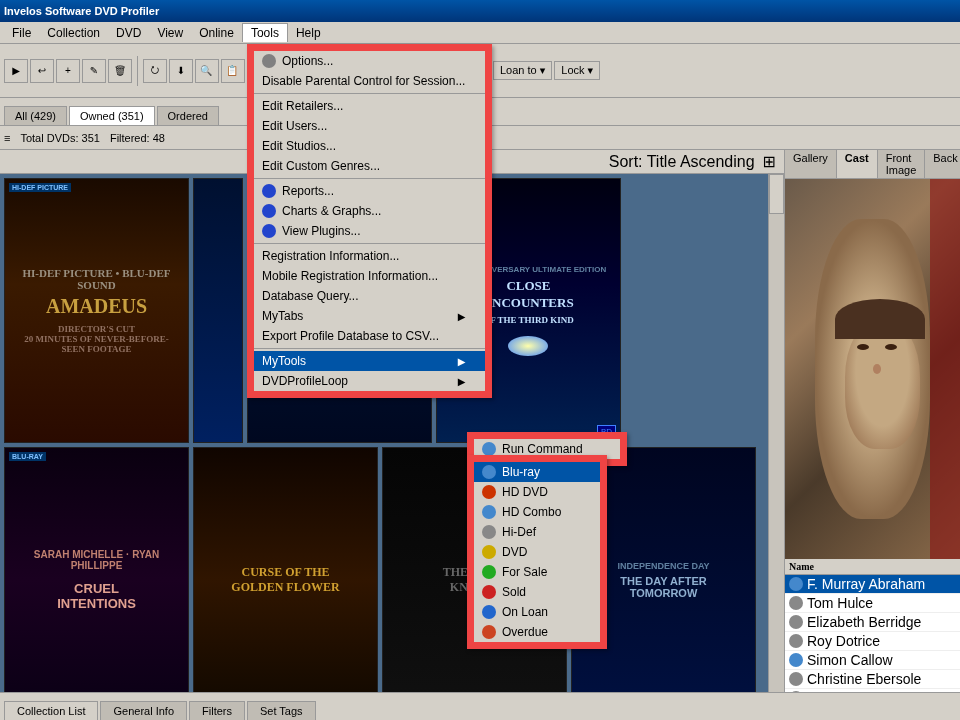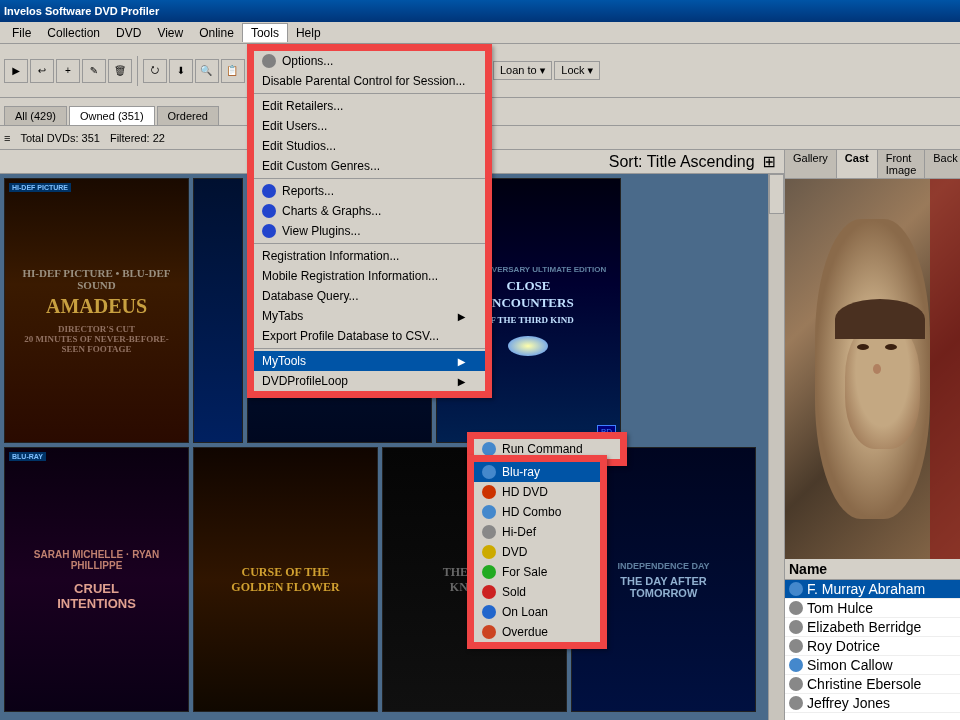--- a/index.html
+++ b/index.html
@@ -155,22 +155,23 @@
 
     #cast-list {
       flex: 1;
       background: white;
       overflow-y: auto;
     }
     .cast-header-row {
       background: #d4d0c8;
       padding: 2px 4px;
       font-weight: bold;
-      font-size: 14px;
+      font-size: 10px;
       border-bottom: 1px solid #999;
+      font-family: Liberation Serif, serif;
     }
     .cast-row {
       display: flex;
       align-items: center;
       padding: 1px 4px;
       font-size: 14px;
       border-bottom: 1px solid #eee;
       cursor: pointer;
     }
     .cast-row.selected { background: #0054a6; color: white; }
@@ -436,21 +437,21 @@
 
   <div id="tabs-bar">
     <div class="tab-btn">All (429)</div>
     <div class="tab-btn active">Owned (351)</div>
     <div class="tab-btn">Ordered</div>
   </div>
 
   <div id="filter-bar">
     <span>≡</span>
     <span>Total DVDs: 351</span>
-    <span>Filtered: 22</span>
+    <span>Filtered: 48</span>
   </div>
 
   <div id="content-area">
 
     <div id="left-section">
 
       <div id="sort-bar">
         <span>Sort: Title Ascending</span>
         <span style="margin-left:8px;">⊞</span>
       </div>
@@ -591,20 +592,26 @@
         </div>
         <div class="cast-row">
           <div class="cast-avatar"></div>
           <span>Jeffrey Jones</span>
         </div>
 
       </div>
     </div>
   </div>
 
+  <div id="bottom-tabs">
+    <div class="bottom-tab active">Collection List</div>
+    <div class="bottom-tab">General Info</div>
+    <div class="bottom-tab">Filters</div>
+    <div class="bottom-tab">Set Tags</div>
+  </div>
 
   <div id="menu-overlay">
 
     <div class="dropdown-menu" id="tools-menu">
       <div class="dropdown-item">
         <div class="item-with-icon">
           <span class="icon-circle icon-gear" style="margin-right:6px;"></span>
           Options...
         </div>
       </div>

